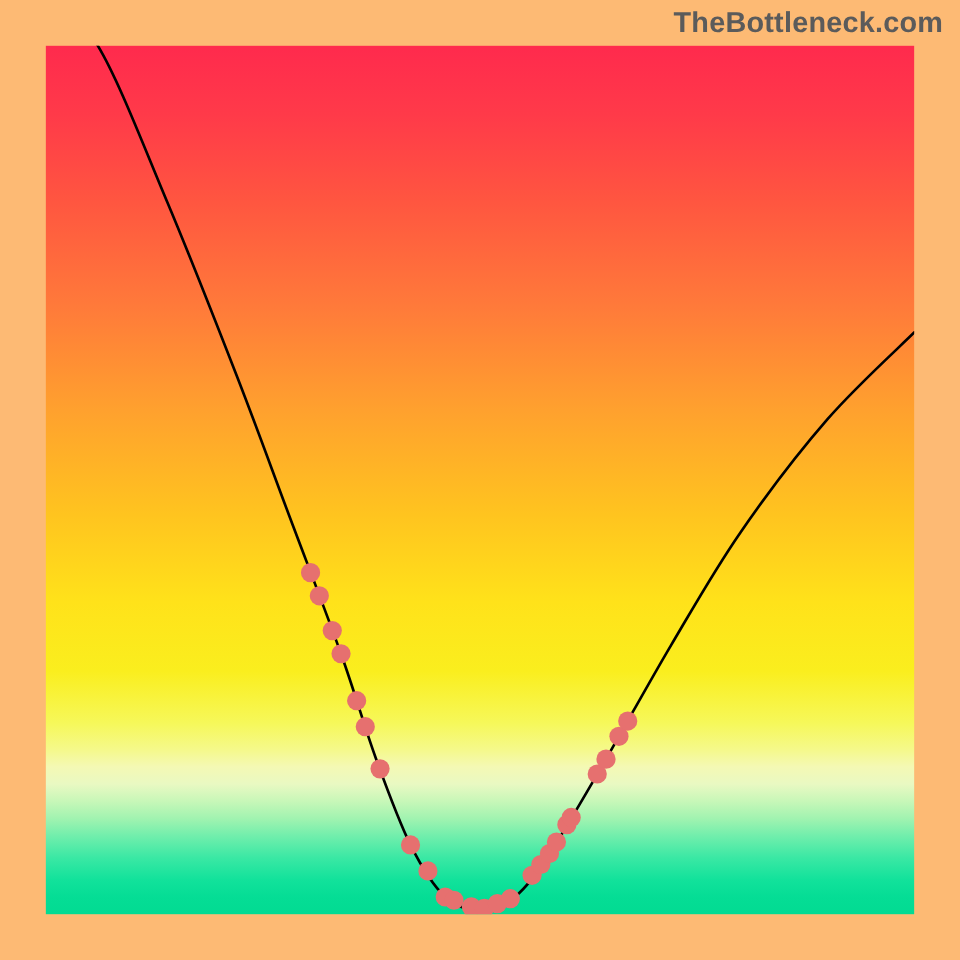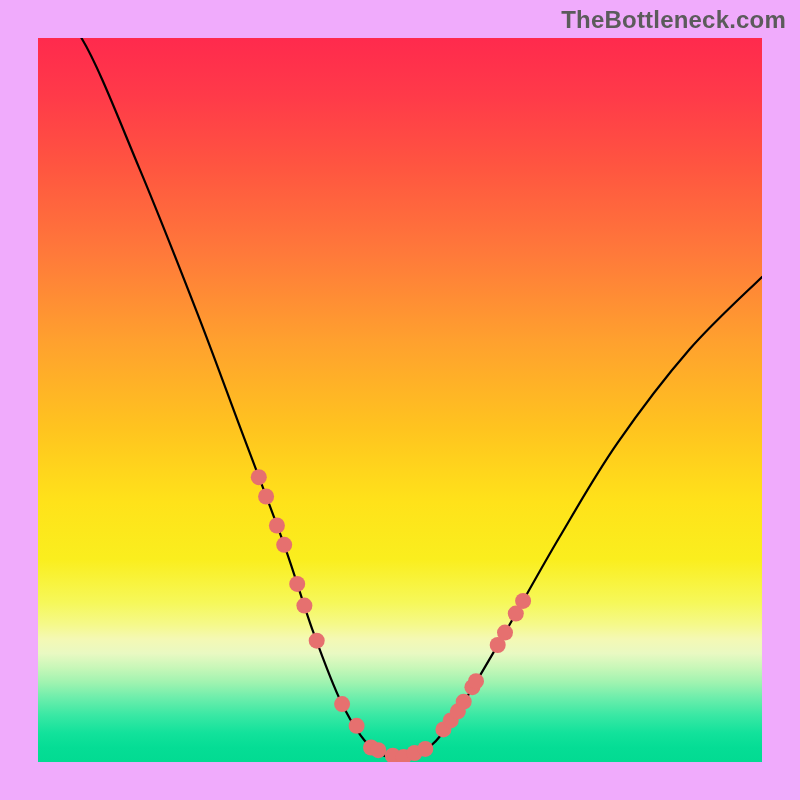--- a/index.html
+++ b/index.html
@@ -10,21 +10,21 @@
     background: #000;
     font-family: Arial, Helvetica, sans-serif;
     overflow: hidden;
   }
   .frame {
     position: absolute;
     top: 0;
     left: 0;
     width: 800px;
     height: 800px;
-    background: #f0abfc;
+    background: #fdba74;
   }
   .plot-area {
     position: absolute;
     top: 38px;
     left: 38px;
     width: 724px;
     height: 724px;
     overflow: hidden;
   }
   .gradient-bg {

